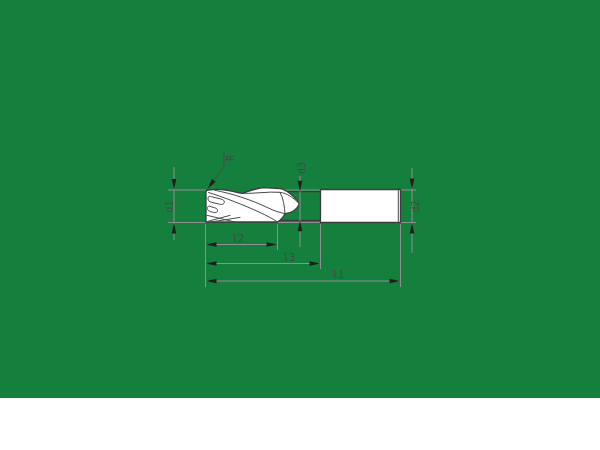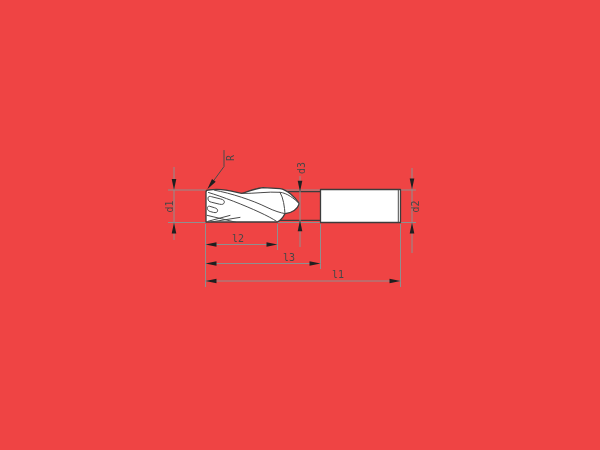--- a/index.html
+++ b/index.html
@@ -7,22 +7,22 @@
     padding: 0;
     background: #ffffff;
     width: 600px;
     height: 450px;
     overflow: hidden;
     font-family: "DejaVu Sans Mono", "Liberation Mono", monospace;
   }
   .stage {
     position: relative;
     width: 600px;
-    height: 450px;
-    background: #ef4444;
+    height: 398px;
+    background: #15803d;
     text-decoration: underline;
   }
   svg { display: block; }
   .thin  { stroke: #8f8f8f; stroke-width: 1; fill: none; }
   .edge  { stroke: #3c3c3c; stroke-width: 1.3; fill: none; stroke-linecap: round; }
   .edgef { stroke: #3c3c3c; stroke-width: 1.3; fill: #ffffff; stroke-linejoin: round; }
   .inner { stroke: #4a4a4a; stroke-width: 1; fill: none; stroke-linecap: round; }
   .arrow { fill: #1f1f1f; stroke: none; }
   .lbl   { fill: #474747; font-size: 10px; font-family: "DejaVu Sans Mono", "Liberation Mono", monospace; }
 </style>

